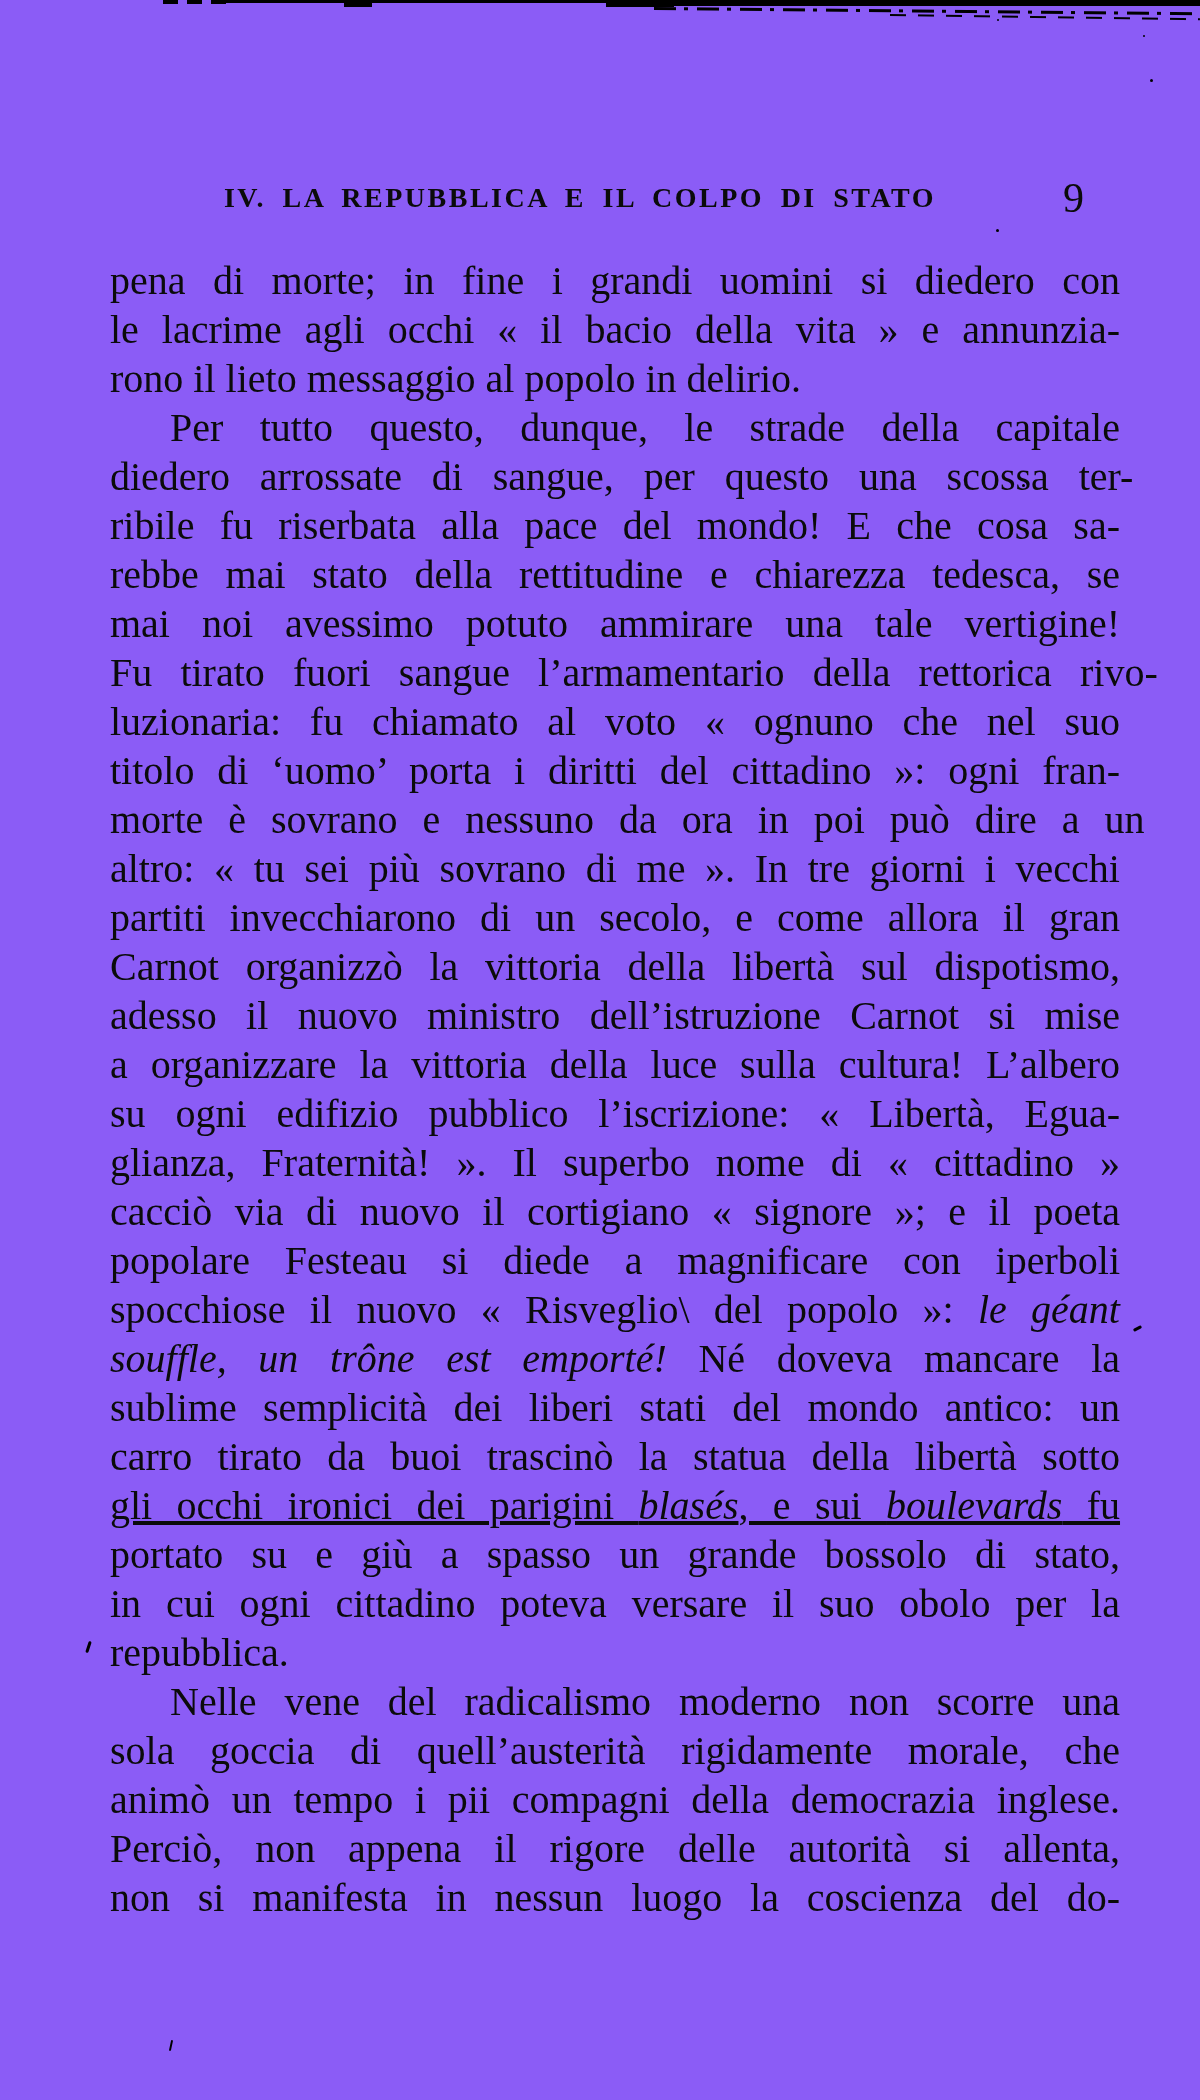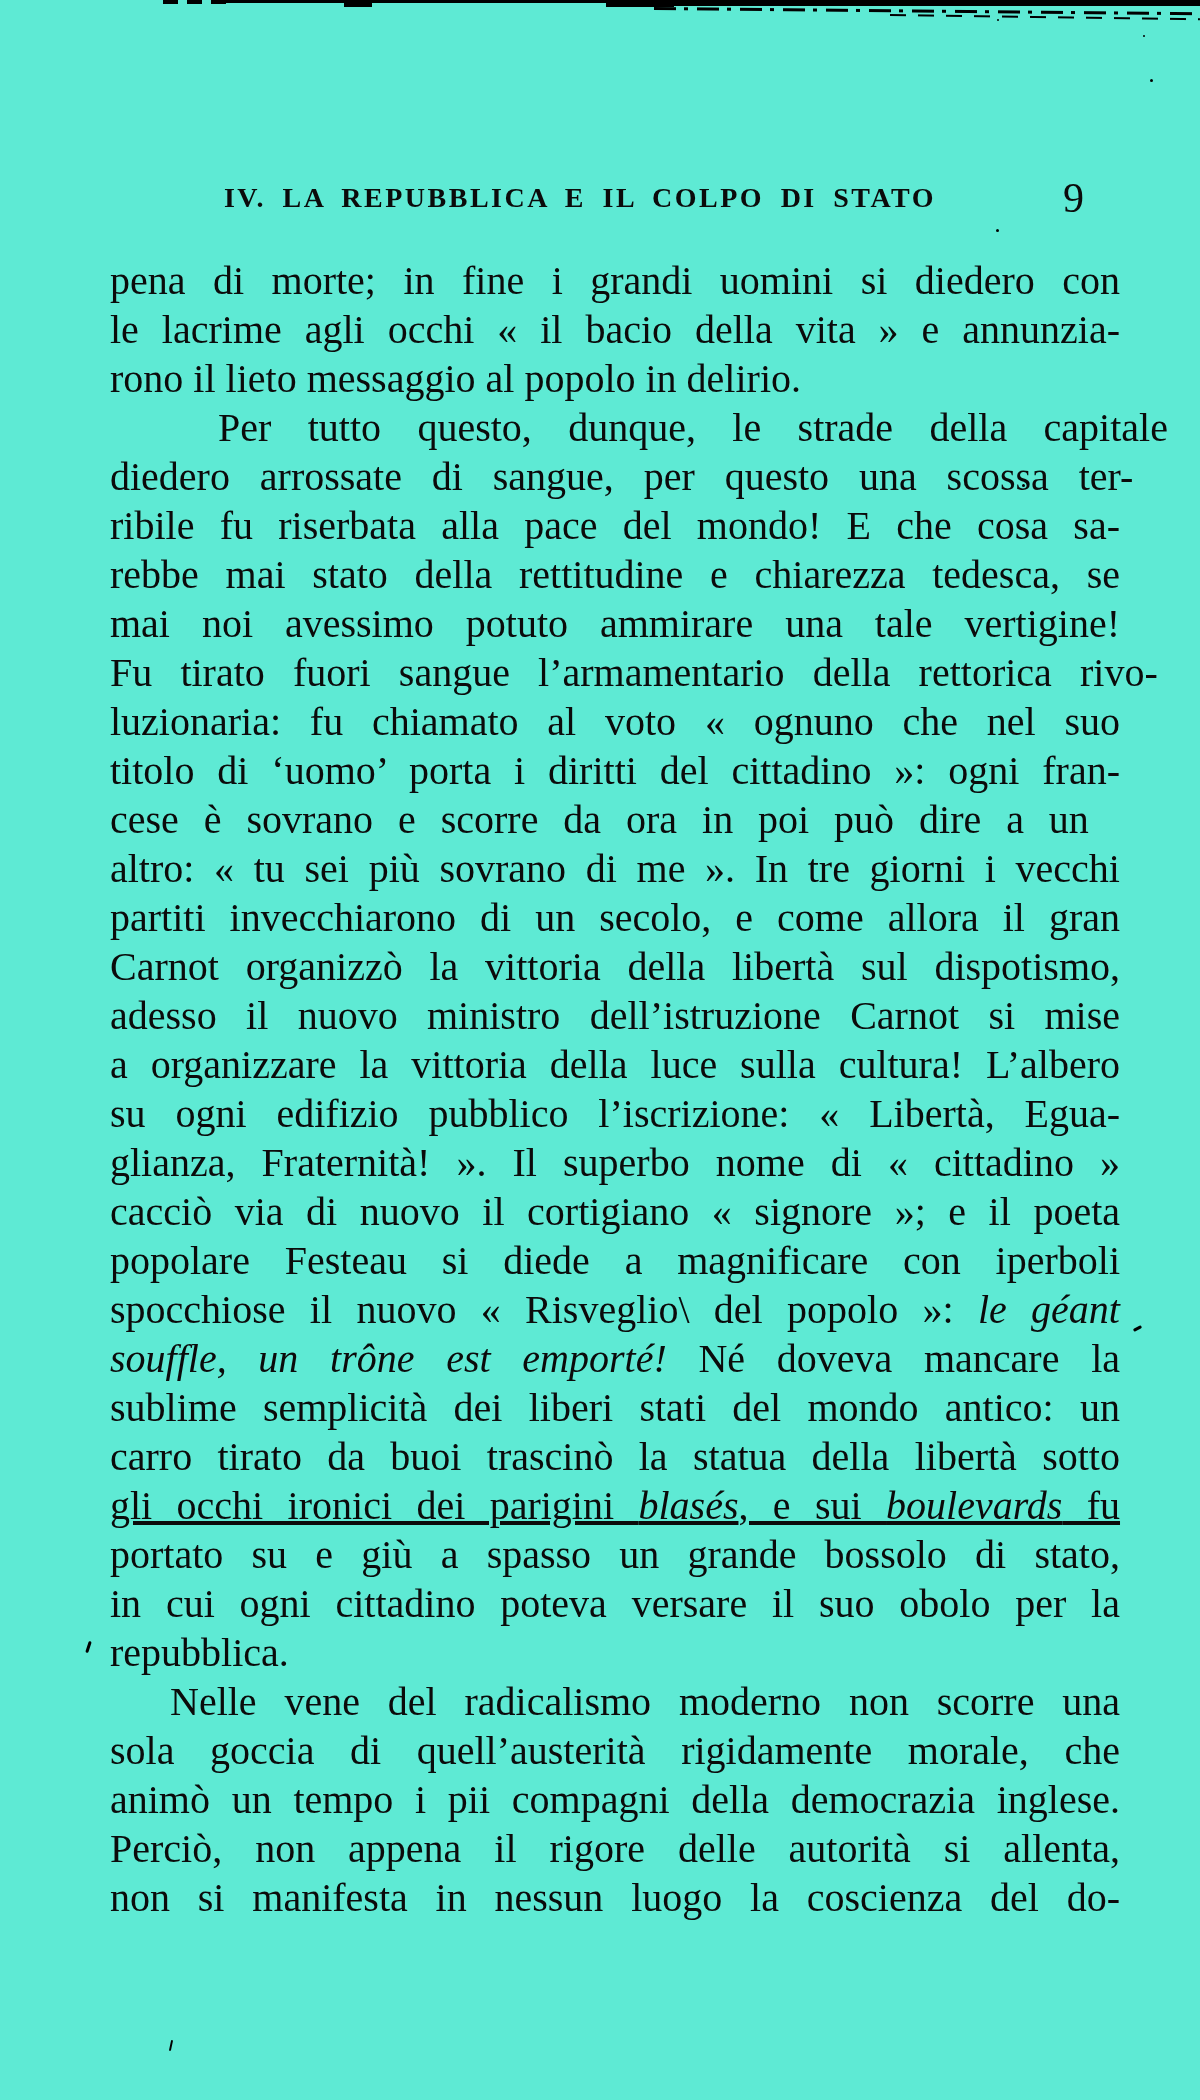--- a/index.html
+++ b/index.html
@@ -1,20 +1,20 @@
 <!DOCTYPE html>
 <html><head>
 <meta charset="utf-8">
 <style>
   html, body { margin: 0; padding: 0; background: #ffffff; }
   .page {
     position: relative;
     width: 1200px;
     height: 2100px;
-    background: #5eead4;
+    background: #8b5cf6;
     overflow: hidden;
     font-family: "Liberation Serif", "DejaVu Serif", serif;
     color: #0b0b0b;
   }
 
   
   .tb { position: absolute; background: #000; }
   .tb-dash1  { left: 163px; top: 0; width: 66px; height: 4px;
                background: repeating-linear-gradient(90deg, #000 0 15px, transparent 15px 24px); }
   .tb-line1  { left: 222px; top: 0; width: 452px; height: 3px; }
@@ -79,29 +79,29 @@
     <div class="page-number">9</div>
   </header>
 
   <main class="text-block">
       <div>
         <div class="line"><span class="li" style="word-spacing: 17.46px;">pena di morte; in fine i grandi uomini si diedero con</span></div>
         <div class="line"><span class="li" style="word-spacing: 12.96px;">le lacrime agli occhi « il bacio della vita » e annunzia-</span></div>
         <div class="line"><span class="li">rono il lieto messaggio al popolo in delirio.</span></div>
       </div>
       <div>
-        <div class="line indent"><span class="li" style="word-spacing: 26.38px; margin-left: 48px;">Per tutto questo, dunque, le strade della capitale</span></div>
+        <div class="line indent"><span class="li" style="word-spacing: 26.38px;">Per tutto questo, dunque, le strade della capitale</span></div>
         <div class="line"><span class="li" style="word-spacing: 19.86px;">diedero arrossate di sangue, per questo una scossa ter-</span></div>
         <div class="line"><span class="li" style="word-spacing: 15.26px;">ribile fu riserbata alla pace del mondo! E che cosa sa-</span></div>
         <div class="line"><span class="li" style="word-spacing: 16.72px; text-align: right;">rebbe mai stato della rettitudine e chiarezza tedesca, se</span></div>
         <div class="line"><span class="li" style="word-spacing: 21.94px;">mai noi avessimo potuto ammirare una tale vertigine!</span></div>
         <div class="line"><span class="li" style="word-spacing: 18.14px;">Fu tirato fuori sangue l’armamentario della rettorica rivo-</span></div>
         <div class="line"><span class="li" style="word-spacing: 18.79px;">luzionaria: fu chiamato al voto « ognuno che nel suo</span></div>
         <div class="line"><span class="li" style="word-spacing: 12.87px;">titolo di ‘uomo’ porta i diritti del cittadino »: ogni fran-</span></div>
-        <div class="line"><span class="li" style="word-spacing: 14.93px;">cese è sovrano e scorre da ora in poi può dire a un</span></div>
+        <div class="line"><span class="li" style="word-spacing: 14.93px;">morte è sovrano e nessuno da ora in poi può dire a un</span></div>
         <div class="line"><span class="li" style="word-spacing: 9.67px;">altro: « tu sei più sovrano di me ». In tre giorni i vecchi</span></div>
         <div class="line"><span class="li" style="word-spacing: 13.99px;">partiti invecchiarono di un secolo, e come allora il gran</span></div>
         <div class="line"><span class="li" style="word-spacing: 16.8px;">Carnot organizzò la vittoria della libertà sul dispotismo,</span></div>
         <div class="line"><span class="li" style="word-spacing: 19.38px;">adesso il nuovo ministro dell’istruzione Carnot si mise</span></div>
         <div class="line"><span class="li" style="word-spacing: 12.97px;">a organizzare la vittoria della luce sulla cultura! L’albero</span></div>
         <div class="line"><span class="li" style="word-spacing: 19.88px;">su ogni edifizio pubblico l’iscrizione: « Libertà, Egua-</span></div>
         <div class="line"><span class="li" style="word-spacing: 16.08px;">glianza, Fraternità! ». Il superbo nome di « cittadino »</span></div>
         <div class="line"><span class="li" style="word-spacing: 12.55px;">cacciò via di nuovo il cortigiano « signore »; e il poeta</span></div>
         <div class="line"><span class="li" style="word-spacing: 24.81px;">popolare Festeau si diede a magnificare con iperboli</span></div>
         <div class="line"><span class="li" style="word-spacing: 14.33px;">spocchiose il nuovo « Risveglio\ del popolo »: <i>le géant</i></span></div>

